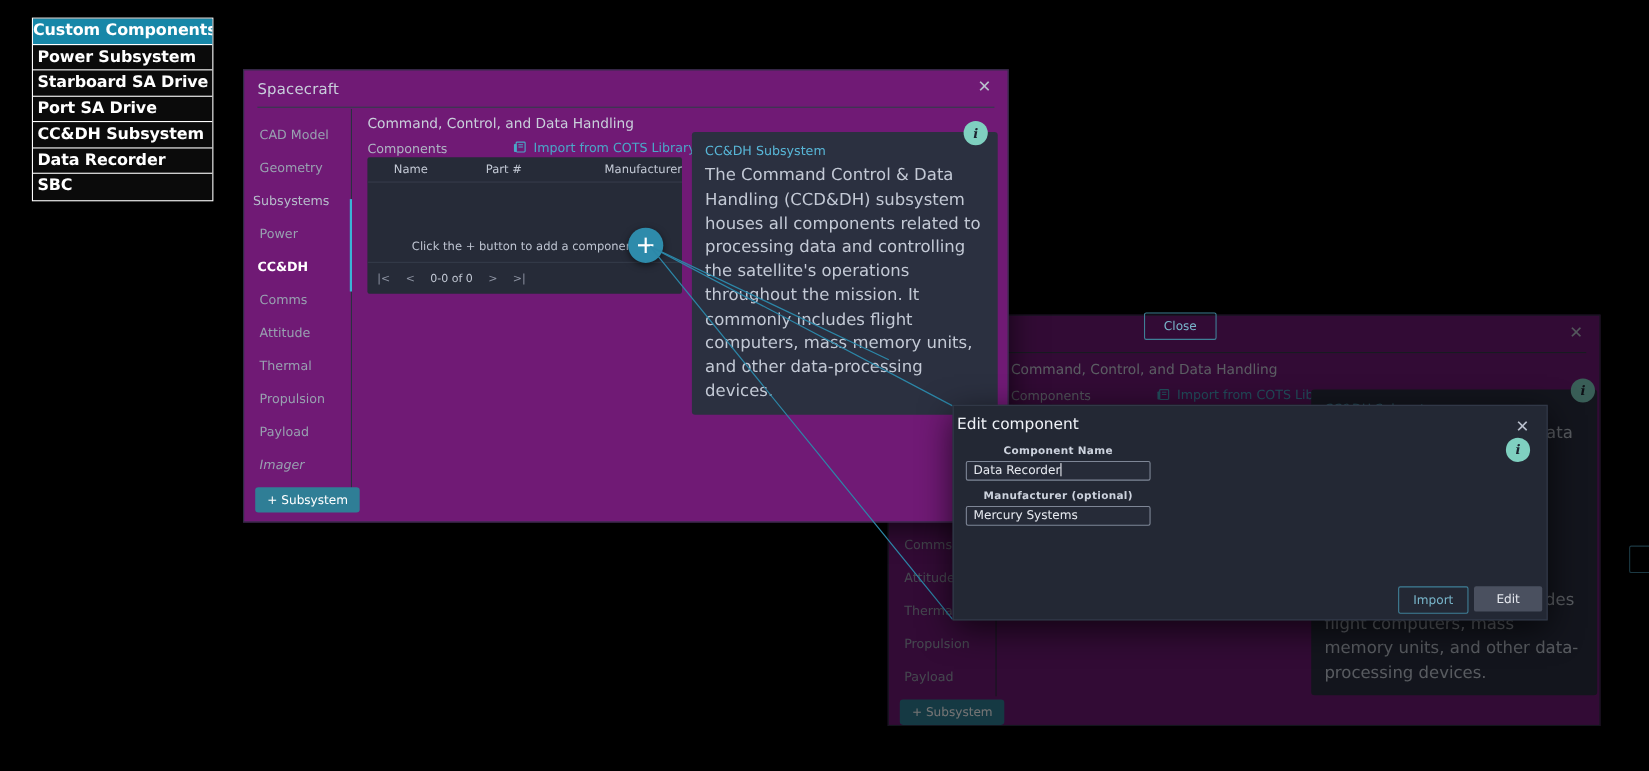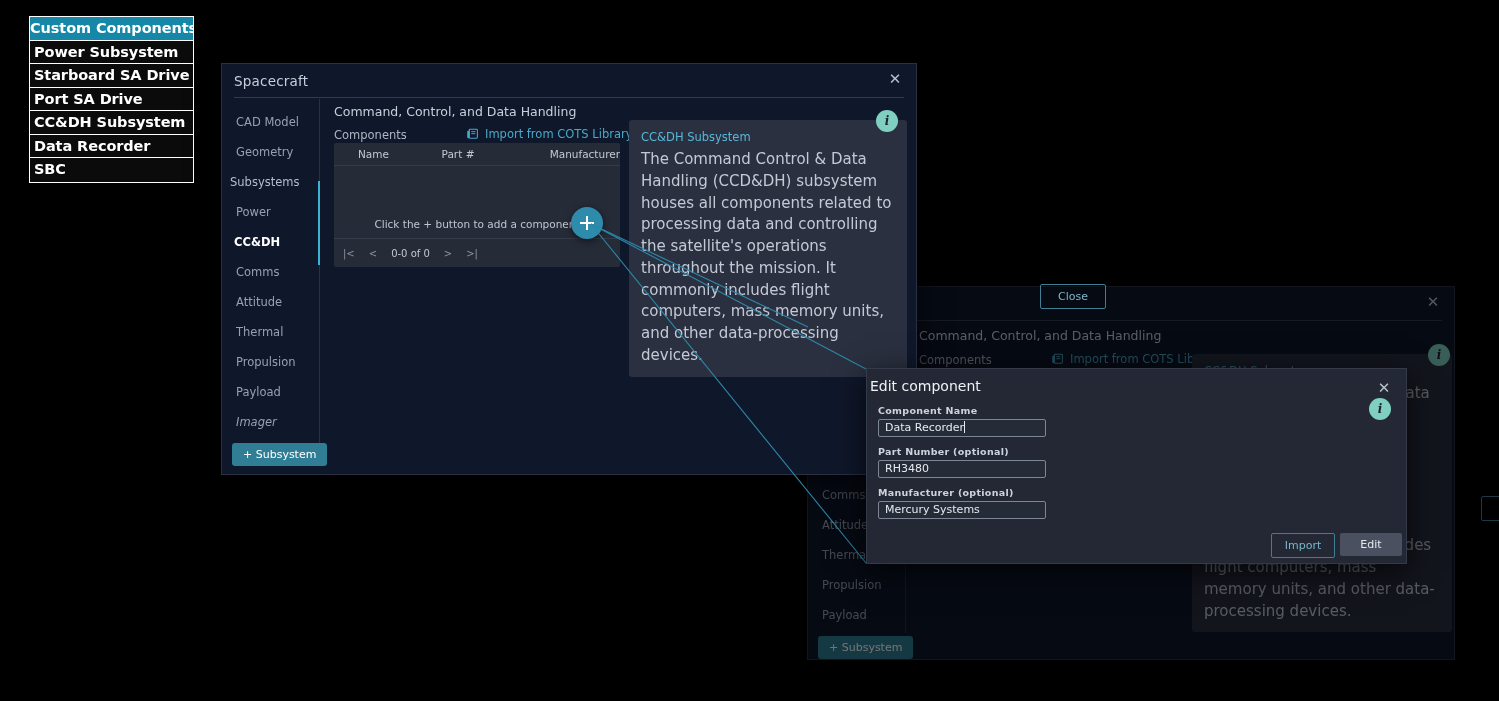--- a/index.html
+++ b/index.html
@@ -33,21 +33,21 @@
   .legend-row.header {
     background: #1787a8;
     text-align: center;
     padding-left: 0;
     border-bottom: 1px solid #ffffff;
   }
 
   
   .dialog {
     position: absolute;
-    background: #0f172a;
+    background: #701a75;
     border: 1px solid #2a3040;
     box-shadow: 0 6px 26px rgba(0,0,0,.65);
   }
   .dlg-titlebar {
     position: relative;
     height: 34px;
     border-bottom: 1px solid #343a4b;
     margin: 0 12px;
   }
   .dlg-title {
@@ -188,21 +188,21 @@
   .edit-modal {
     position: absolute;
     background: #232834;
     border: 1px solid #333a4a;
     box-shadow: 0 8px 30px rgba(0,0,0,.7);
     z-index: 30;
   }
   .edit-title { color: #eef1f6; font-size: 14px; }
   .field-label {
     color: #cdd3de; font-size: 9.5px; font-weight: bold;
-    letter-spacing: .3px; margin-bottom: 3px;
+    letter-spacing: .3px; margin-bottom: 3px; text-align: center;
   }
   .field-input {
     width: 168px; height: 18px;
     background: #262b38;
     border: 1px solid #7e8696;
     border-radius: 2px;
     color: #e7eaf0;
     font-size: 11px;
     padding: 0 6px;
     font-family: "DejaVu Sans", "Liberation Sans", sans-serif;
@@ -364,24 +364,20 @@
 
   <div class="edit-modal" style="left:866px; top:368px; width:541px; height:196px;">
     <div class="edit-title" style="position:absolute; left:3px; top:9px;">Edit component</div>
     <div class="dlg-close" style="position:absolute; right:13px; top:10px;">✕</div>
 
     <div style="position:absolute; left:11px; top:36px;">
       <div style="margin-bottom:9px;">
         <div class="field-label">Component Name</div>
         <div class="field-input" style="line-height:16px;"><span>Data Recorder</span><span class="caret"></span></div>
       </div>
-      <div style="margin-bottom:9px;">
-        <div class="field-label">Part Number (optional)</div>
-        <div class="field-input" style="line-height:16px;"><span>RH3480</span></div>
-      </div>
       <div>
         <div class="field-label">Manufacturer (optional)</div>
         <div class="field-input" style="line-height:16px;"><span>Mercury Systems</span></div>
       </div>
     </div>
 
     <div class="info-badge" style="left:502px; top:29px;">i</div>
 
     <div class="btn-outline" style="position:absolute; left:404px; top:164px; width:64px;">Import</div>
     <div class="btn-solid" style="position:absolute; left:473px; top:164px; width:62px;">Edit</div>

